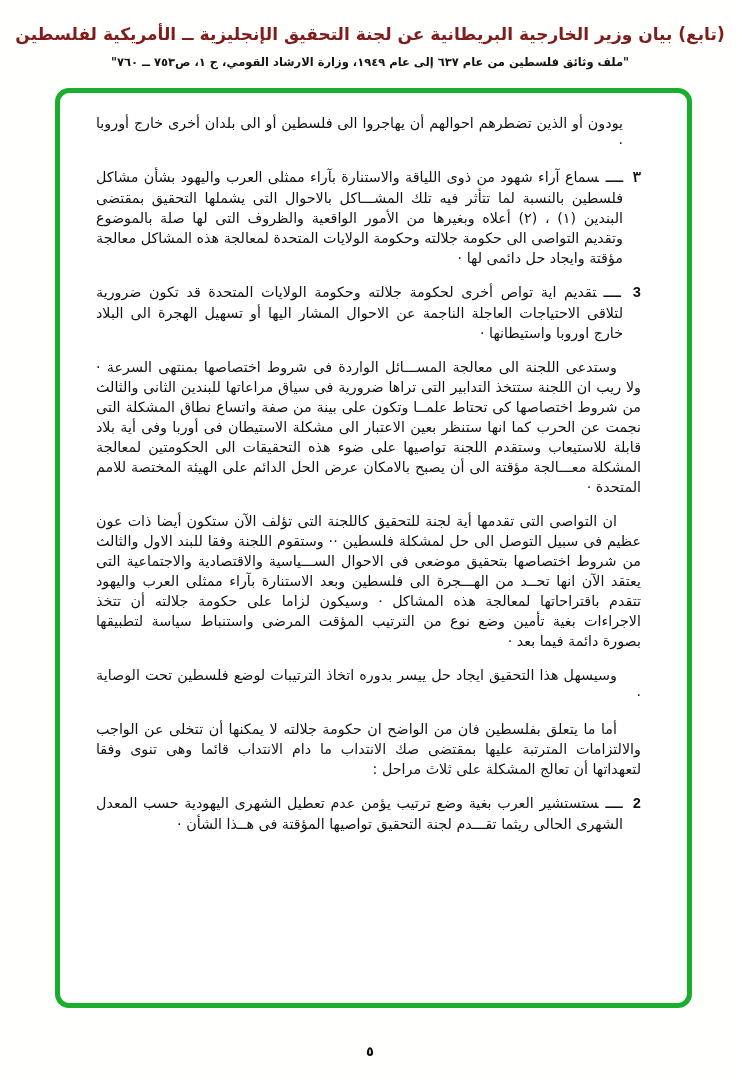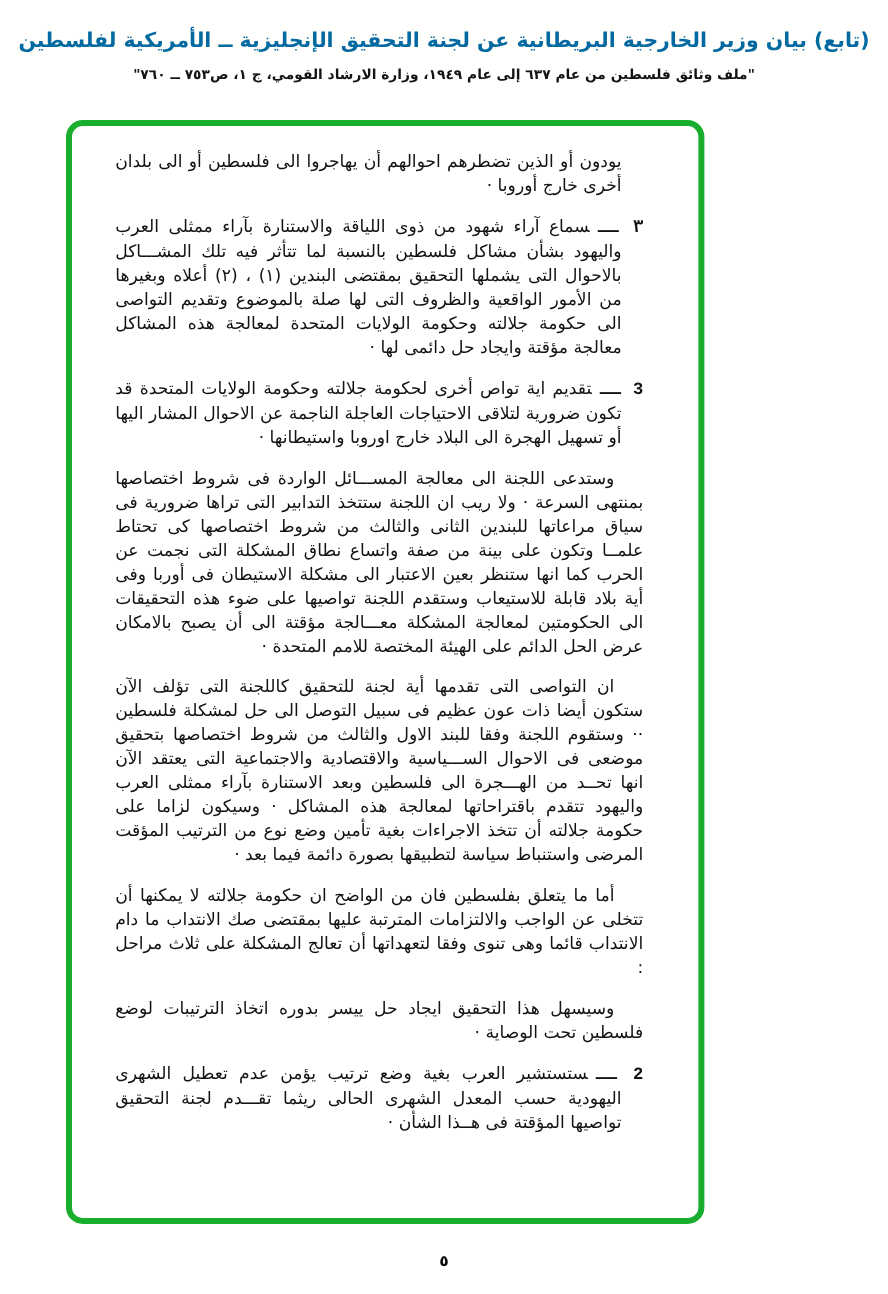--- a/index.html
+++ b/index.html
@@ -22,35 +22,35 @@
     background: #fffffe;
   }
   .page-header {
     padding-top: 24px;
     text-align: center;
   }
   .doc-title {
     margin: 0;
     font-size: 17px;
     font-weight: bold;
-    color: #0369a1;
+    color: #7f1d1d;
     letter-spacing: 0.2px;
     text-align: center;
   }
   .doc-source {
     margin-top: 11px;
     font-size: 11.5px;
     font-weight: bold;
     color: #141414;
   }
   .body-frame {
     position: absolute;
-    top: 100px;
+    top: 88px;
     left: 55px;
-    width: 532px;
+    width: 637px;
     height: 920px;
     box-sizing: border-box;
     border: 5px solid #1aae2e;
     border-radius: 14px;
     padding: 20px 46px 8px 36px;
     overflow: hidden;
     background: #ffffff;
   }
   .body-frame p {
     margin: 0 0 14px 0;
@@ -105,23 +105,23 @@
 
     <p class="para-item"><span class="item-marker">٣ ــ</span><span>سماع آراء شهود من ذوى اللياقة والاستنارة بآراء ممثلى العرب واليهود بشأن مشاكل فلسطين بالنسبة لما تتأثر فيه تلك المشـــاكل بالاحوال التى يشملها التحقيق بمقتضى البندين (١) ، (٢) أعلاه وبغيرها من الأمور الواقعية والظروف التى لها صلة بالموضوع وتقديم التواصى الى حكومة جلالته وحكومة الولايات المتحدة لمعالجة هذه المشاكل معالجة مؤقتة وايجاد حل دائمى لها ·</span></p>
 
     <p class="para-item"><span class="item-marker">3 ــ</span><span>تقديم اية تواص أخرى لحكومة جلالته وحكومة الولايات المتحدة قد تكون ضرورية لتلاقى الاحتياجات العاجلة الناجمة عن الاحوال المشار اليها أو تسهيل الهجرة الى البلاد خارج اوروبا واستيطانها ·</span></p>
 
 
     <p class="para-plain">وستدعى اللجنة الى معالجة المســـائل الواردة فى شروط اختصاصها بمنتهى السرعة · ولا ريب ان اللجنة ستتخذ التدابير التى تراها ضرورية فى سياق مراعاتها للبندين الثانى والثالث من شروط اختصاصها كى تحتاط علمــا وتكون على بينة من صفة واتساع نطاق المشكلة التى نجمت عن الحرب كما انها ستنظر بعين الاعتبار الى مشكلة الاستيطان فى أوربا وفى أية بلاد قابلة للاستيعاب وستقدم اللجنة تواصيها على ضوء هذه التحقيقات الى الحكومتين لمعالجة المشكلة معـــالجة مؤقتة الى أن يصبح بالامكان عرض الحل الدائم على الهيئة المختصة للامم المتحدة ·</p>
 
     <p class="para-plain">ان التواصى التى تقدمها أية لجنة للتحقيق كاللجنة التى تؤلف الآن ستكون أيضا ذات عون عظيم فى سبيل التوصل الى حل لمشكلة فلسطين ·· وستقوم اللجنة وفقا للبند الاول والثالث من شروط اختصاصها بتحقيق موضعى فى الاحوال الســـياسية والاقتصادية والاجتماعية التى يعتقد الآن انها تحــد من الهـــجرة الى فلسطين وبعد الاستنارة بآراء ممثلى العرب واليهود تتقدم باقتراحاتها لمعالجة هذه المشاكل · وسيكون لزاما على حكومة جلالته أن تتخذ الاجراءات بغية تأمين وضع نوع من الترتيب المؤقت المرضى واستنباط سياسة لتطبيقها بصورة دائمة فيما بعد ·</p>
 
+    <p class="para-plain">وسيسهل هذا التحقيق ايجاد حل ييسر بدوره اتخاذ الترتيبات لوضع فلسطين تحت الوصاية ·</p>
+
     <p class="para-plain">أما ما يتعلق بفلسطين فان من الواضح ان حكومة جلالته لا يمكنها أن تتخلى عن الواجب والالتزامات المترتبة عليها بمقتضى صك الانتداب ما دام الانتداب قائما وهى تنوى وفقا لتعهداتها أن تعالج المشكلة على ثلاث مراحل :</p>
-
-    <p class="para-plain">وسيسهل هذا التحقيق ايجاد حل ييسر بدوره اتخاذ الترتيبات لوضع فلسطين تحت الوصاية ·</p>
 
     <p class="para-item"><span class="item-marker">2 ــ</span><span>ستستشير العرب بغية وضع ترتيب يؤمن عدم تعطيل الشهرى اليهودية حسب المعدل الشهرى الحالى ريثما تقـــدم لجنة التحقيق تواصيها المؤقتة فى هــذا الشأن ·</span></p>
 
   </main>
 
   <footer>
     <div class="page-number">٥</div>
   </footer>
 
 </div>

